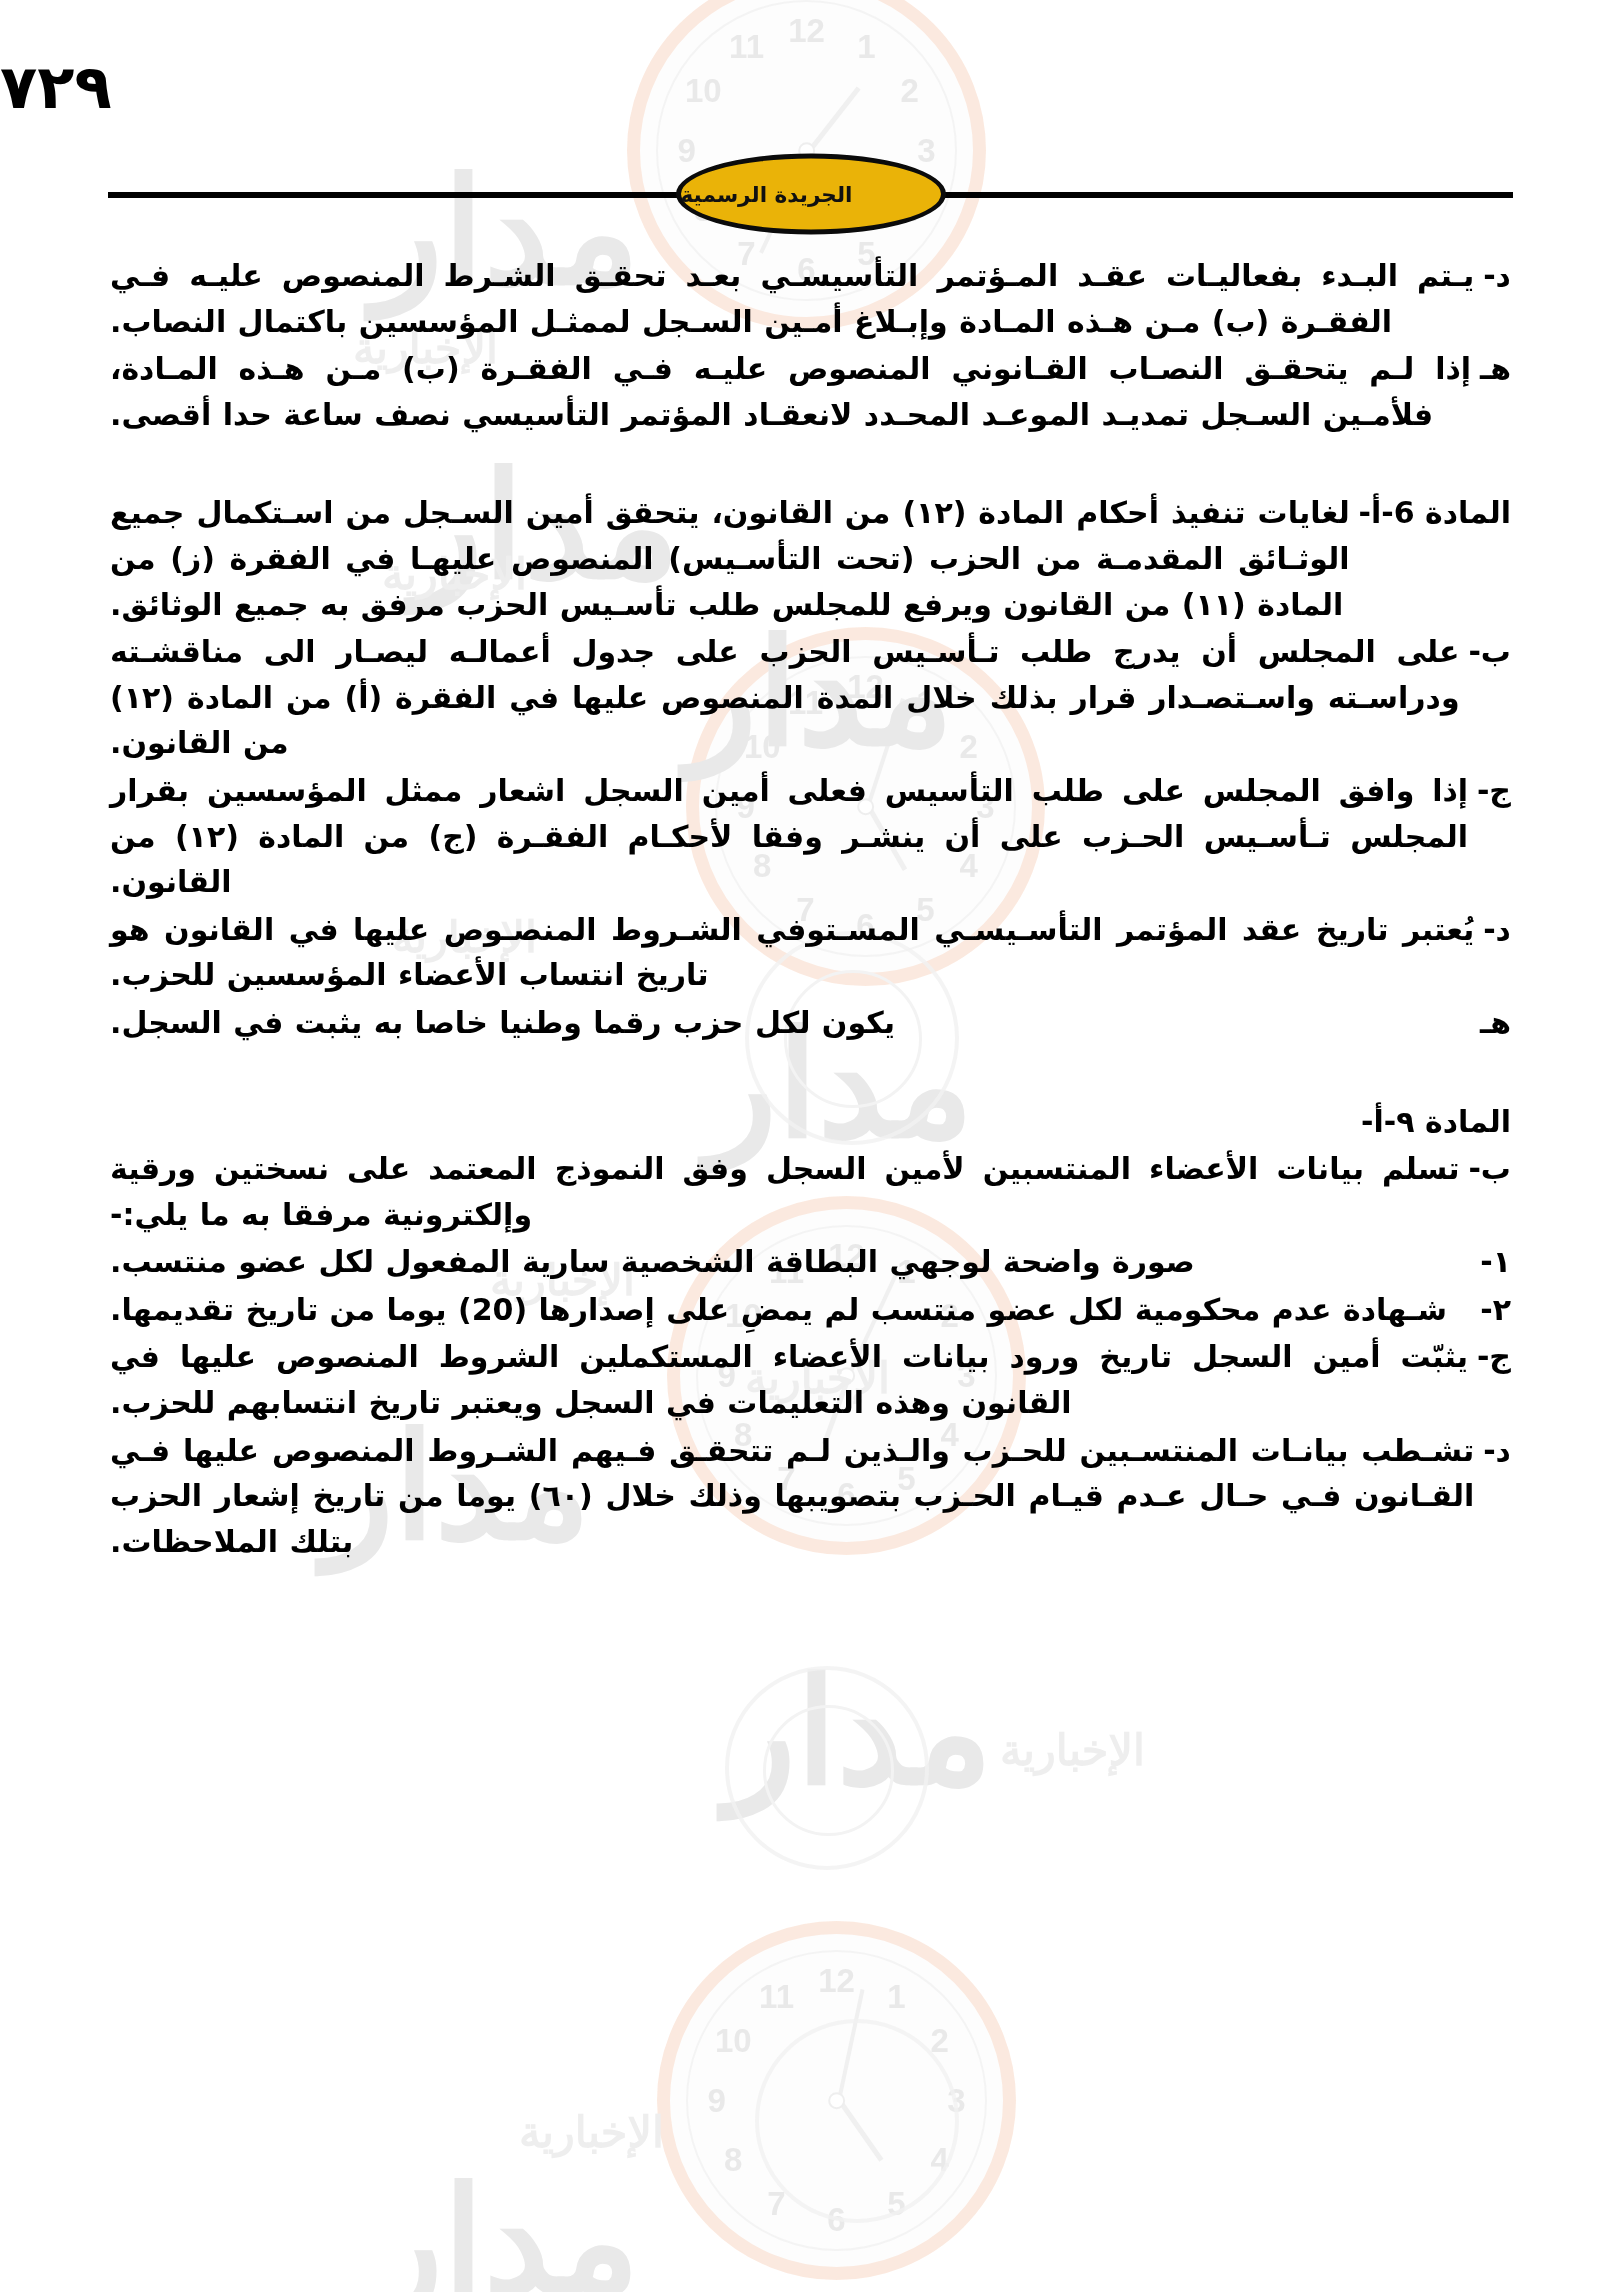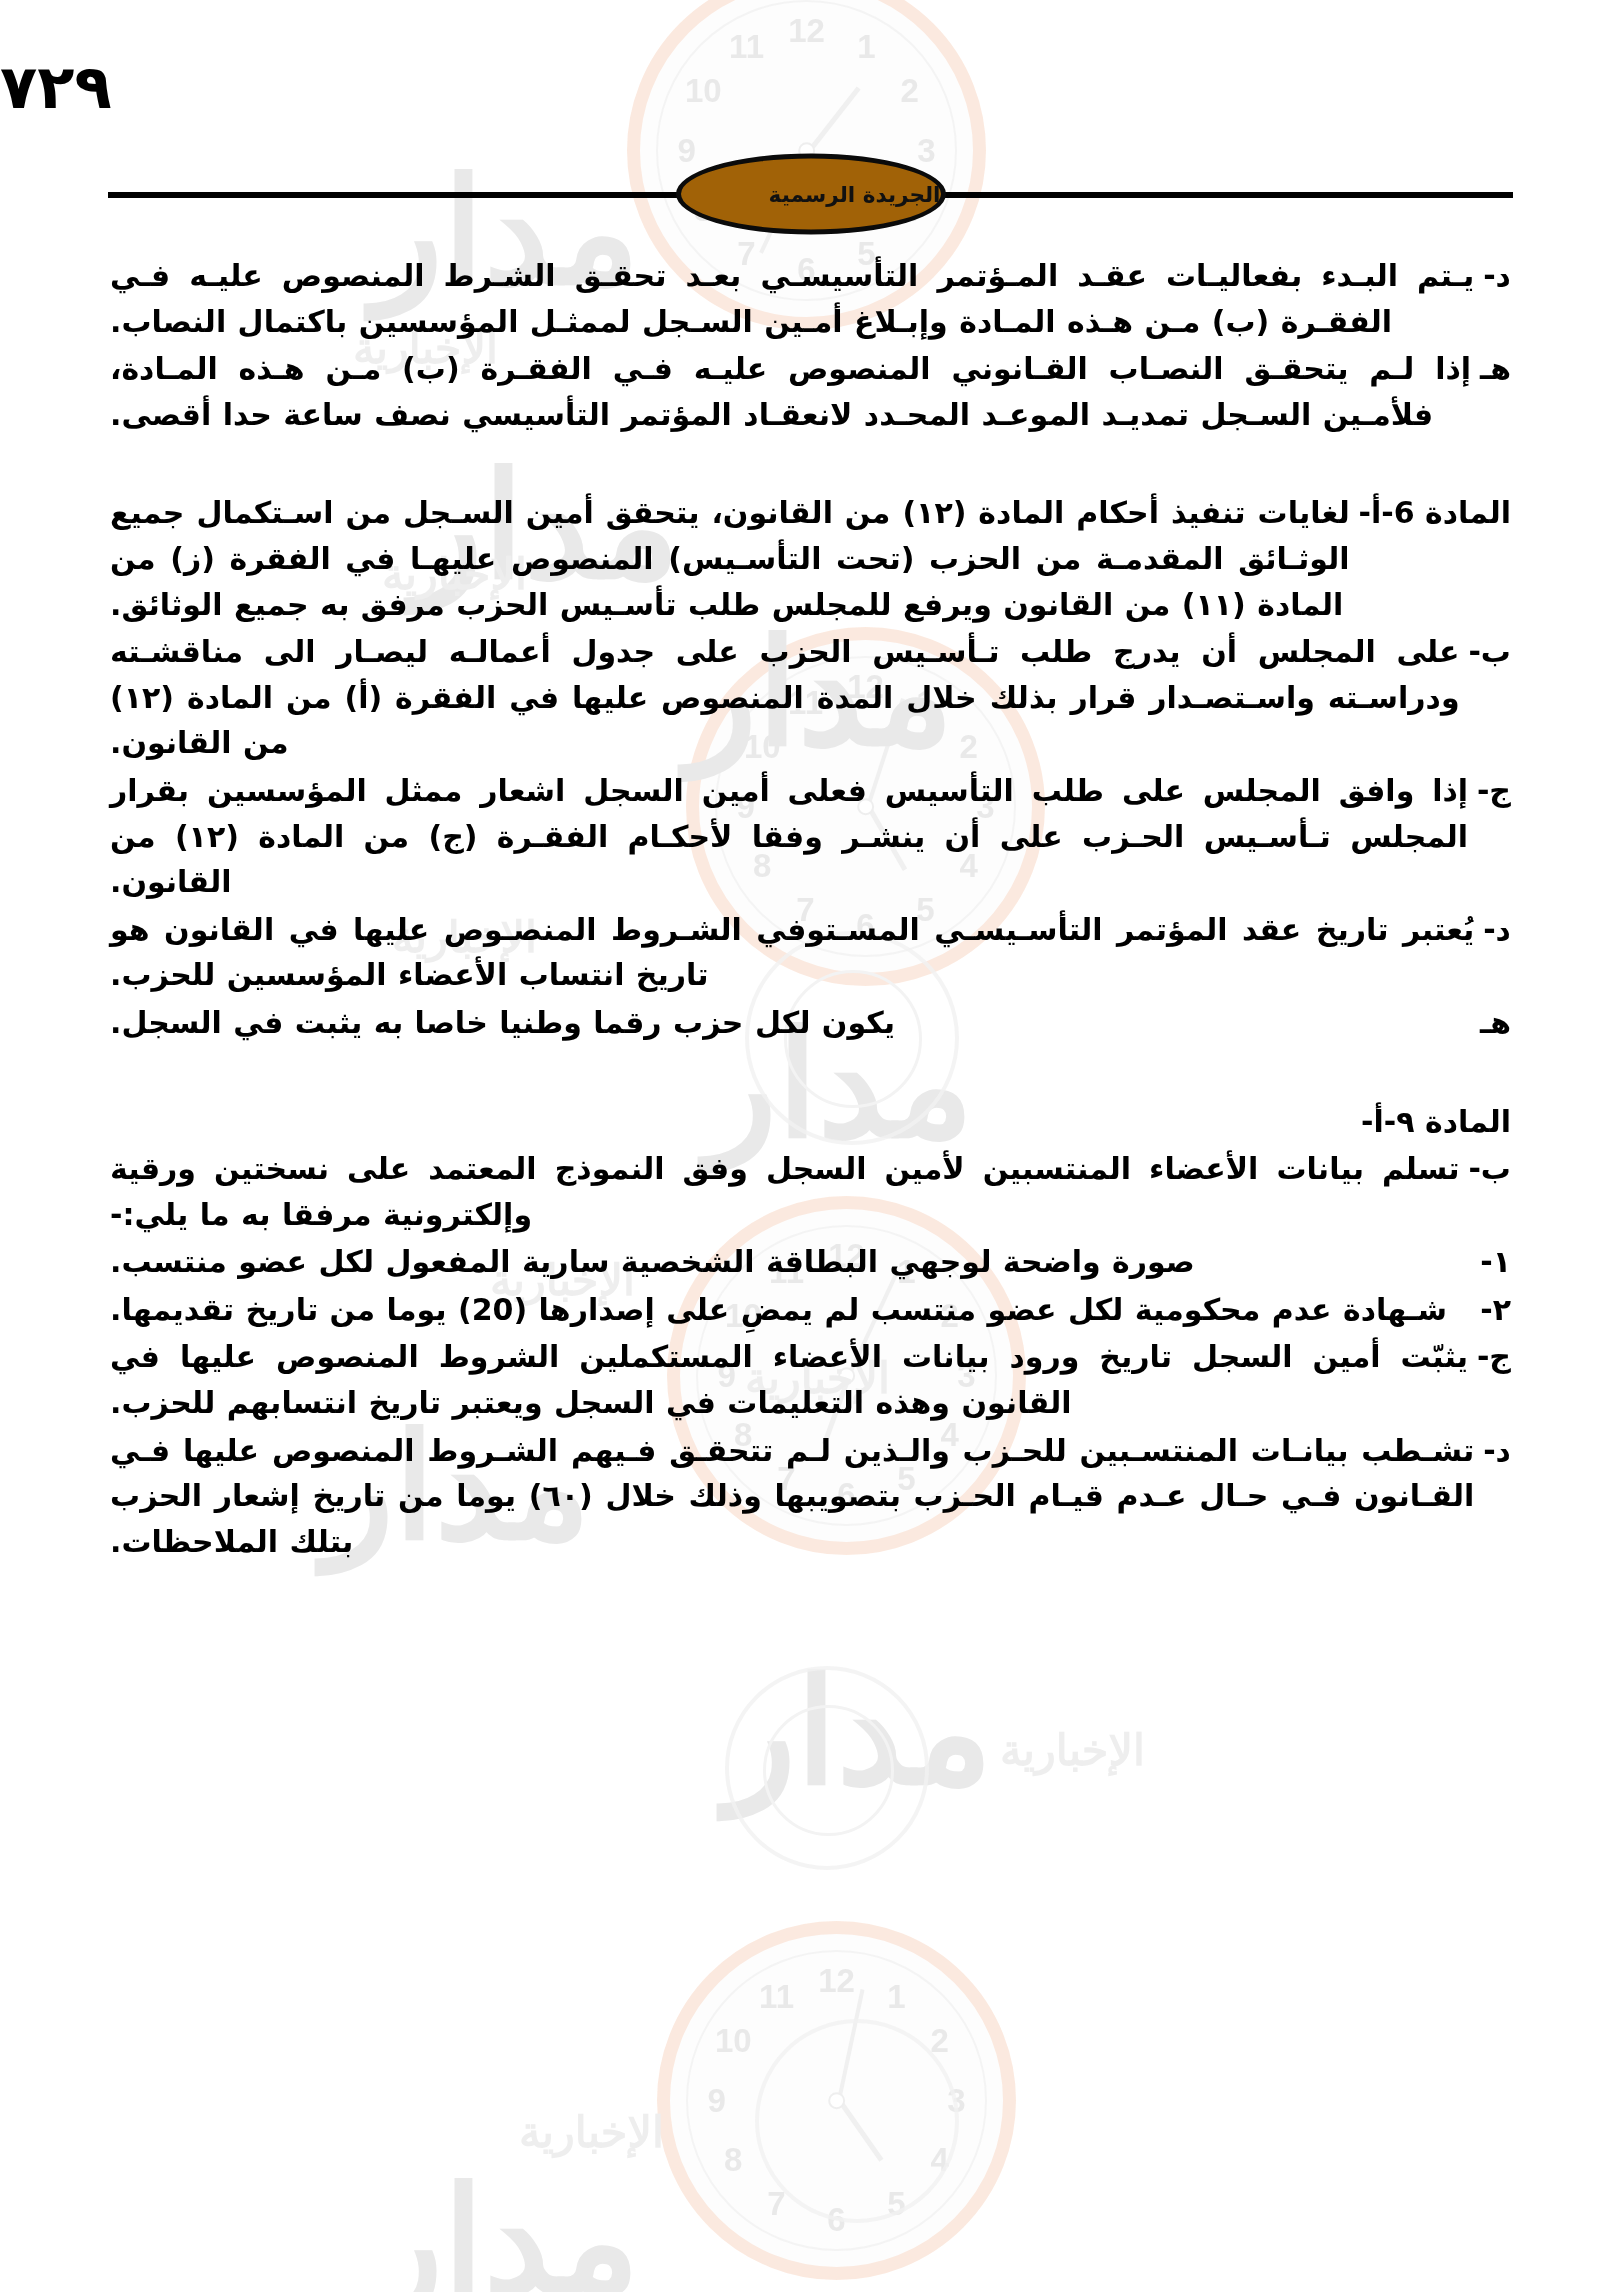--- a/index.html
+++ b/index.html
@@ -120,24 +120,24 @@
   }
   .header-oval {
     position: absolute;
     left: 50%;
     top: 50%;
     transform: translate(-50%, -50%);
     width: 260px;
     height: 71px;
     border: 5.9px solid #0b0b0b;
     border-radius: 50% / 50%;
-    background: #a16207;
+    background: #eab308;
     display: flex;
     align-items: center;
-    justify-content: flex-start;
+    justify-content: flex-end;
     z-index: 4;
   }
   .header-oval span {
     font-size: 21.6px;
     font-weight: bold;
     color: #111;
     font-family: "DejaVu Sans", sans-serif;
     letter-spacing: 0px;
   }
 

